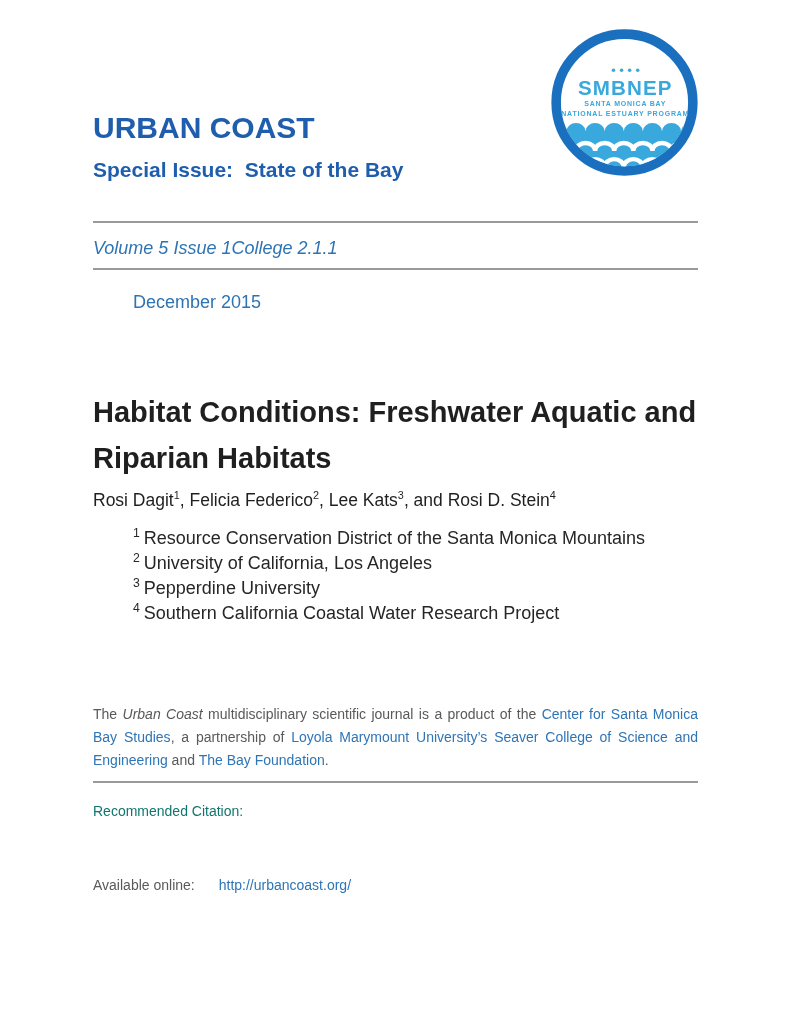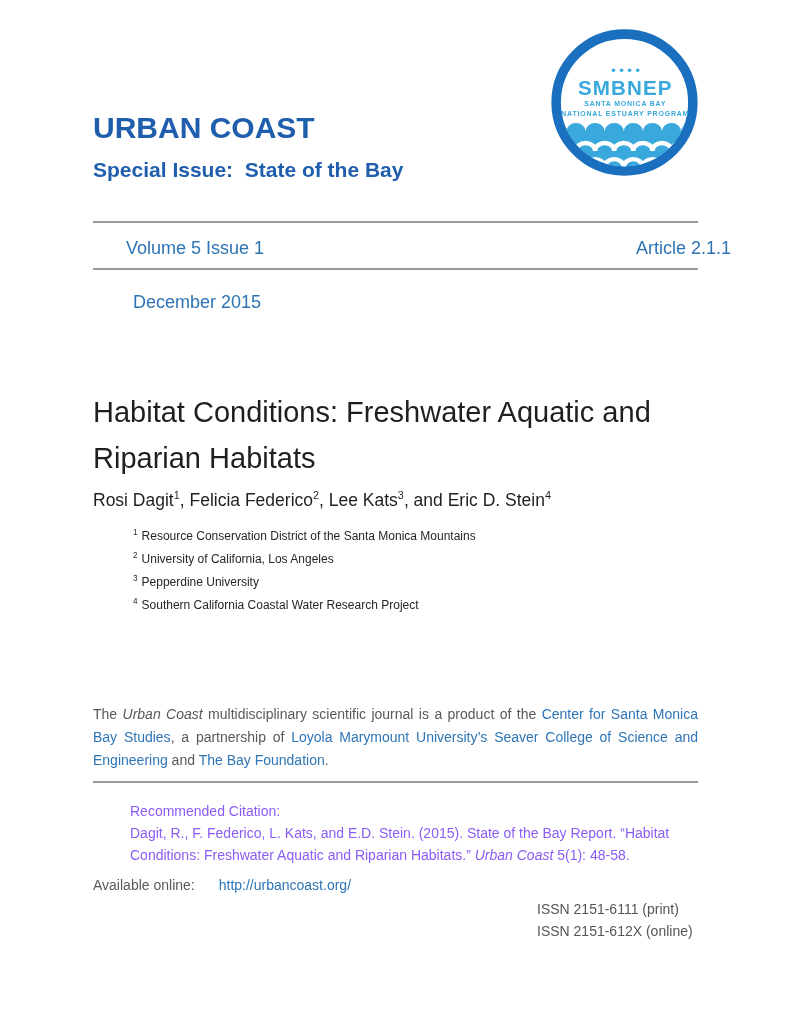--- a/index.html
+++ b/index.html
@@ -40,57 +40,57 @@
 
   
   .rule { height: 2px; background: #9a9a9a; left: 93px; width: 605px; }
   .rule-1 { top: 221px; }
   .rule-2 { top: 268px; }
   .rule-3 { top: 781px; }
 
   
   .vol-row {
     left: 93px; top: 238px; width: 605px;
-    display: flex; justify-content: space-between;
-    font-size: 18px; color: #2e74b5; margin-left: 33px;
+    display: flex; 
+    font-style: italic; font-size: 18px; color: #2e74b5;
   }
   .issue-date {
     left: 93px; top: 292px;
     font-size: 18px; color: #2e74b5; margin-left: 40px;
   }
 
   
   .article-title {
     left: 93px; top: 389px; width: 630px;
-    font-size: 29px; line-height: 46px; color: #1f1f1f;
+    font-size: 29px; line-height: 46px; color: #1f1f1f; font-weight: bold;
   }
   .authors-line {
     left: 93px; top: 489px;
     font-size: 17.5px; color: #1f1f1f;
   }
   .authors-line sup { font-size: 62%; }
   .affiliations {
     left: 133px; top: 523px;
-    font-size: 12px; line-height: 20px; color: #262626;
+    font-size: 18px; line-height: 20px; color: #262626;
   }
   .aff-row sup { font-size: 68%; margin-right: 4px; }
 
   
   .about-journal {
     left: 93px; top: 703px; width: 605px;
     font-size: 14px; line-height: 23px; color: #595959;
     text-align: justify;
   }
   .it { font-style: italic; }
   .link { color: #2e75b6; cursor: pointer; }
 
   
   .citation-block {
     left: 93px; top: 800px; width: 588px;
-    font-size: 14px; line-height: 22px; color: #8b5cf6; margin-left: 37px;
+    font-size: 14px; line-height: 22px; color: #0f766e;
   }
 
   
   .available-row {
     left: 93px; top: 877px;
     font-size: 14px; color: #595959;
   }
   .available-row .link { margin-left: 24px; }
 
   
@@ -136,30 +136,30 @@
       </g>
     </svg>
   </div>
 
   <div class="abs masthead-subtitle">Special Issue:  State of the Bay</div>
 
   <div class="abs rule rule-1"></div>
 
   <div class="abs vol-row">
     <span>Volume 5 Issue 1</span>
-    <span>Article 2.1.1</span>
+    <span>College 2.1.1</span>
   </div>
 
   <div class="abs rule rule-2"></div>
 
   <div class="abs issue-date">December 2015</div>
 
   <div class="abs article-title">Habitat Conditions: Freshwater Aquatic and Riparian Habitats</div>
 
-  <div class="abs authors-line"><span>Rosi Dagit</span><sup>1</sup><span>, Felicia Federico</span><sup>2</sup><span>, Lee Kats</span><sup>3</sup><span>, and Eric D. Stein</span><sup>4</sup></div>
+  <div class="abs authors-line"><span>Rosi Dagit</span><sup>1</sup><span>, Felicia Federico</span><sup>2</sup><span>, Lee Kats</span><sup>3</sup><span>, and Rosi D. Stein</span><sup>4</sup></div>
 
   <div class="abs affiliations">
     <div class="aff-row">
       <sup>1</sup><span>Resource Conservation District of the Santa Monica Mountains</span>
     </div>
     <div class="aff-row">
       <sup>2</sup><span>University of California, Los Angeles</span>
     </div>
     <div class="aff-row">
       <sup>3</sup><span>Pepperdine University</span>
@@ -168,25 +168,20 @@
       <sup>4</sup><span>Southern California Coastal Water Research Project</span>
     </div>
   </div>
 
   <div class="abs about-journal"><span>The </span><span class="it">Urban Coast</span><span> multidisciplinary scientific journal is a product of the </span><span class="link">Center for Santa Monica Bay Studies</span><span>, a partnership of </span><span class="link">Loyola Marymount University’s Seaver College of Science and Engineering</span><span> and </span><span class="link">The Bay Foundation</span><span>.</span></div>
 
   <div class="abs rule rule-3"></div>
 
   <div class="abs citation-block">
     <div>Recommended Citation:</div>
-    <div><span>Dagit, R., F. Federico, L. Kats, and E.D. Stein. (2015). State of the Bay Report. “Habitat Conditions: Freshwater Aquatic and Riparian Habitats.” </span><span class="it">Urban Coast</span><span> 5(1): 48-58.</span></div>
   </div>
 
   <div class="abs available-row">
     <span>Available online:</span><span class="link">http://urbancoast.org/</span>
   </div>
 
-  <div class="abs issn-block">
-    <div>ISSN 2151-6111 (print)</div>
-    <div>ISSN 2151-612X (online)</div>
-  </div>
 
 </div>
 
 </body></html>

